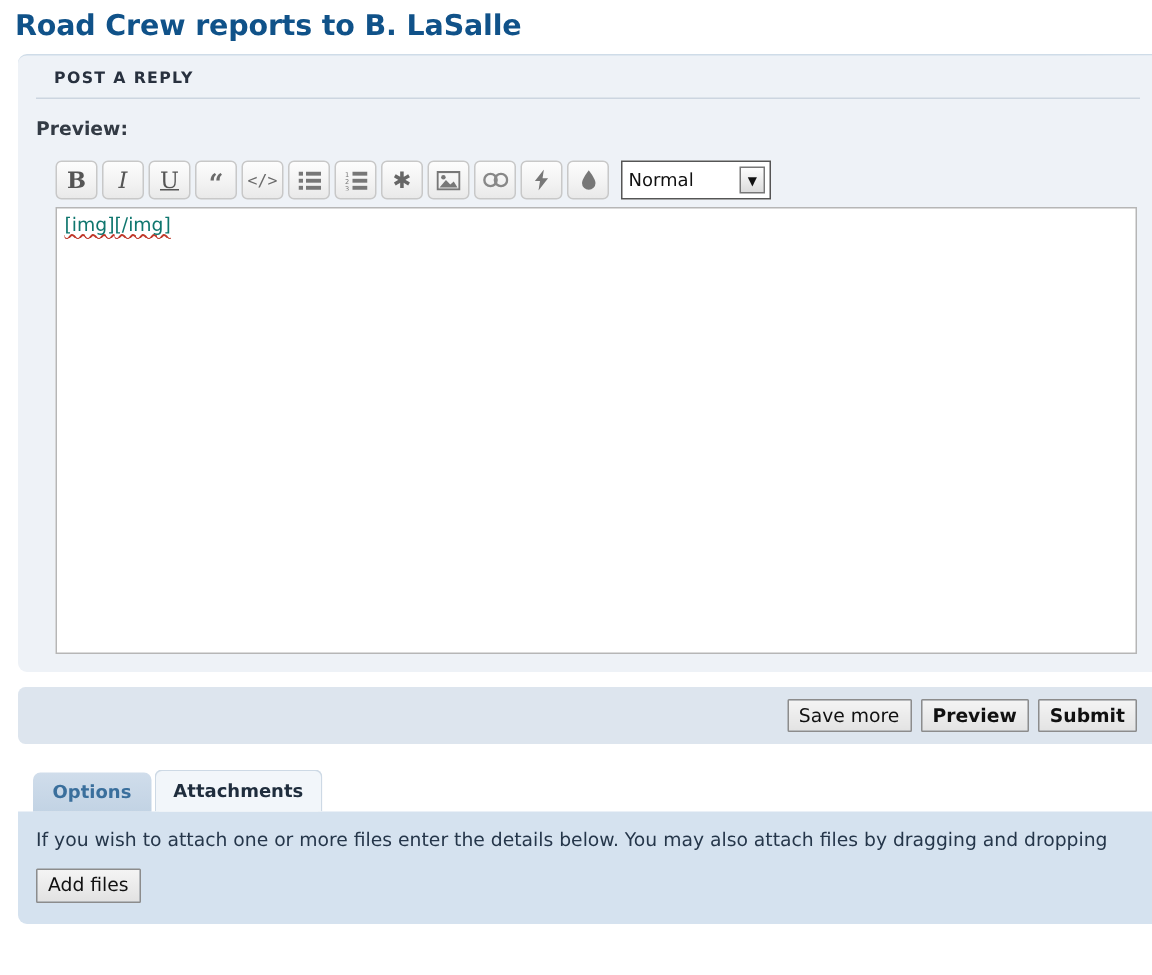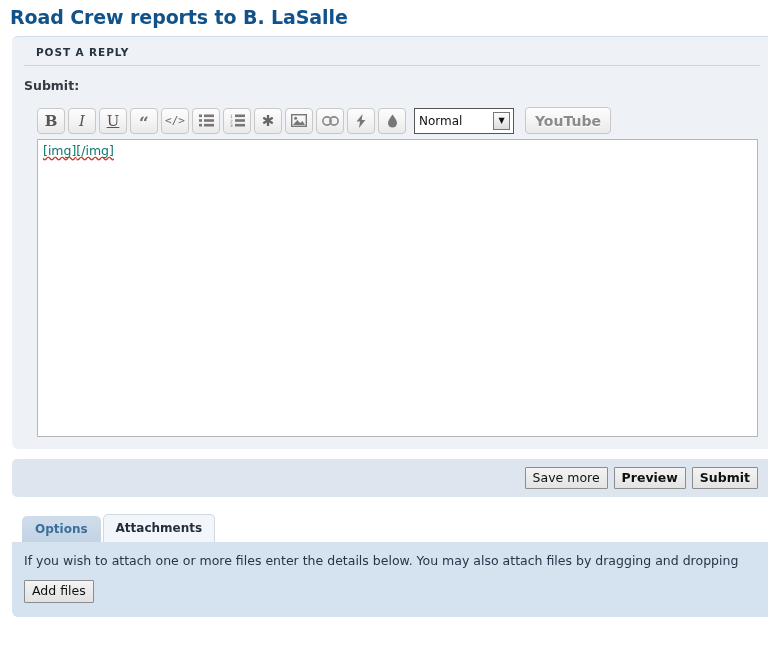--- a/index.html
+++ b/index.html
@@ -233,21 +233,21 @@
 </head>
 <body>
 
 <div id="page-title">Road Crew reports to B. LaSalle</div>
 
 <div id="reply-panel">
 
   <div id="panel-heading">POST A REPLY</div>
 
   <div id="subject-row">
-    <div id="subject-label">Submit:</div>
+    <div id="subject-label">Preview:</div>
   </div>
 
   <div id="editor-wrap">
 
     <div id="editor-toolbar">
 
       <div class="tbtn glyph-b">B</div>
 
       <div class="tbtn glyph-i">I</div>
 
@@ -308,21 +308,20 @@
         </svg>
       </div>
 
       <div id="format-select-wrap">
         <select id="format-select">
           <option>Normal</option>
         </select>
         <span id="format-arrow">▼</span>
       </div>
 
-      <div id="youtube-button">YouTube</div>
     </div>
 
     <div id="message-display"><span class="spellerr">[img]</span><span class="spellerr">[/img]</span></div>
   </div>
 
   <div style="height:12px"></div>
 </div>
 
 <div id="action-bar">
   <button class="formbtn">Save more</button>

